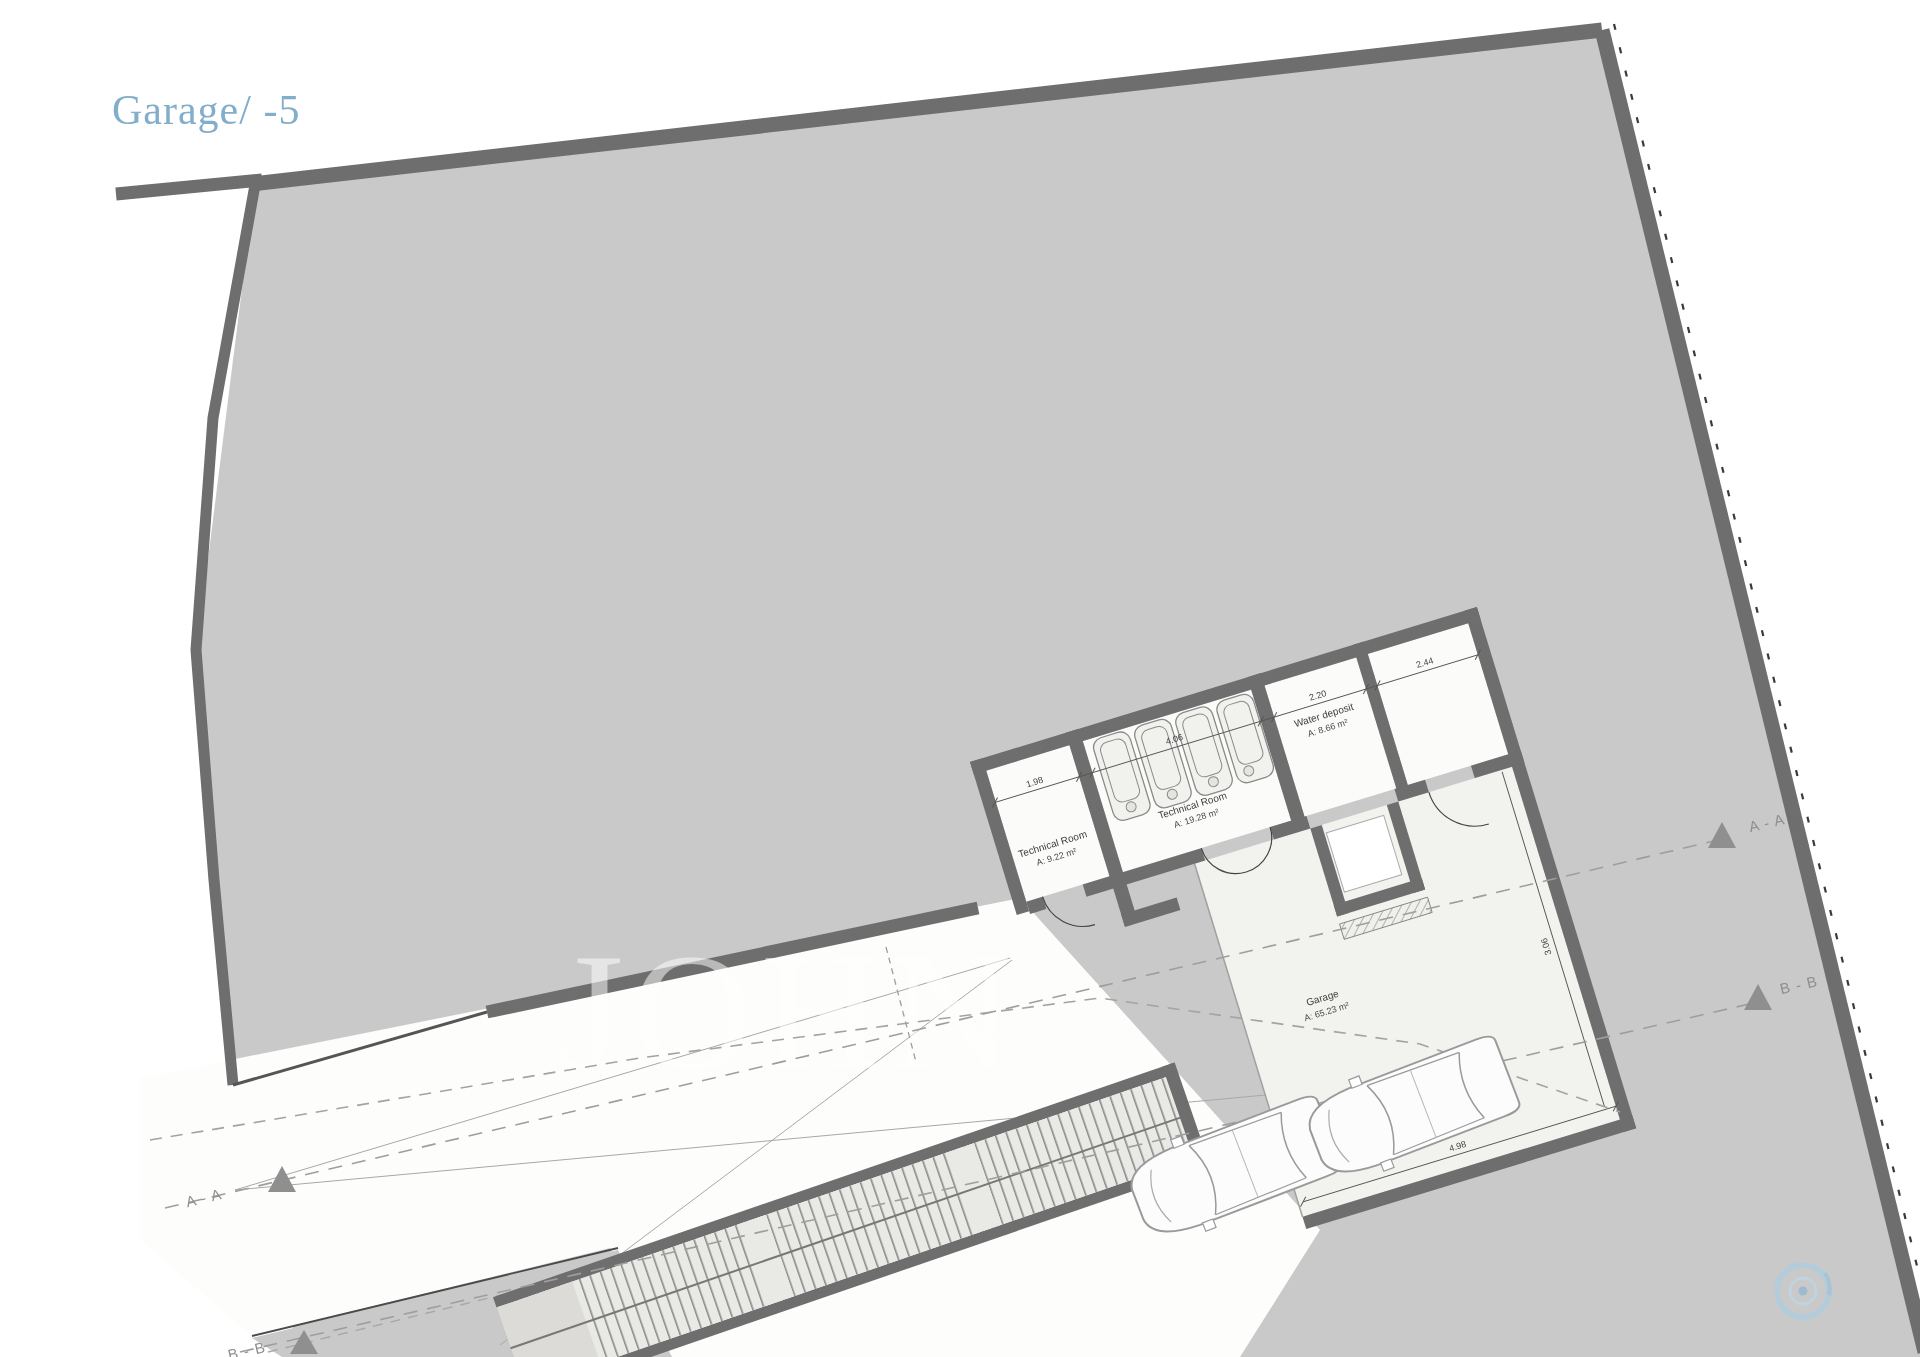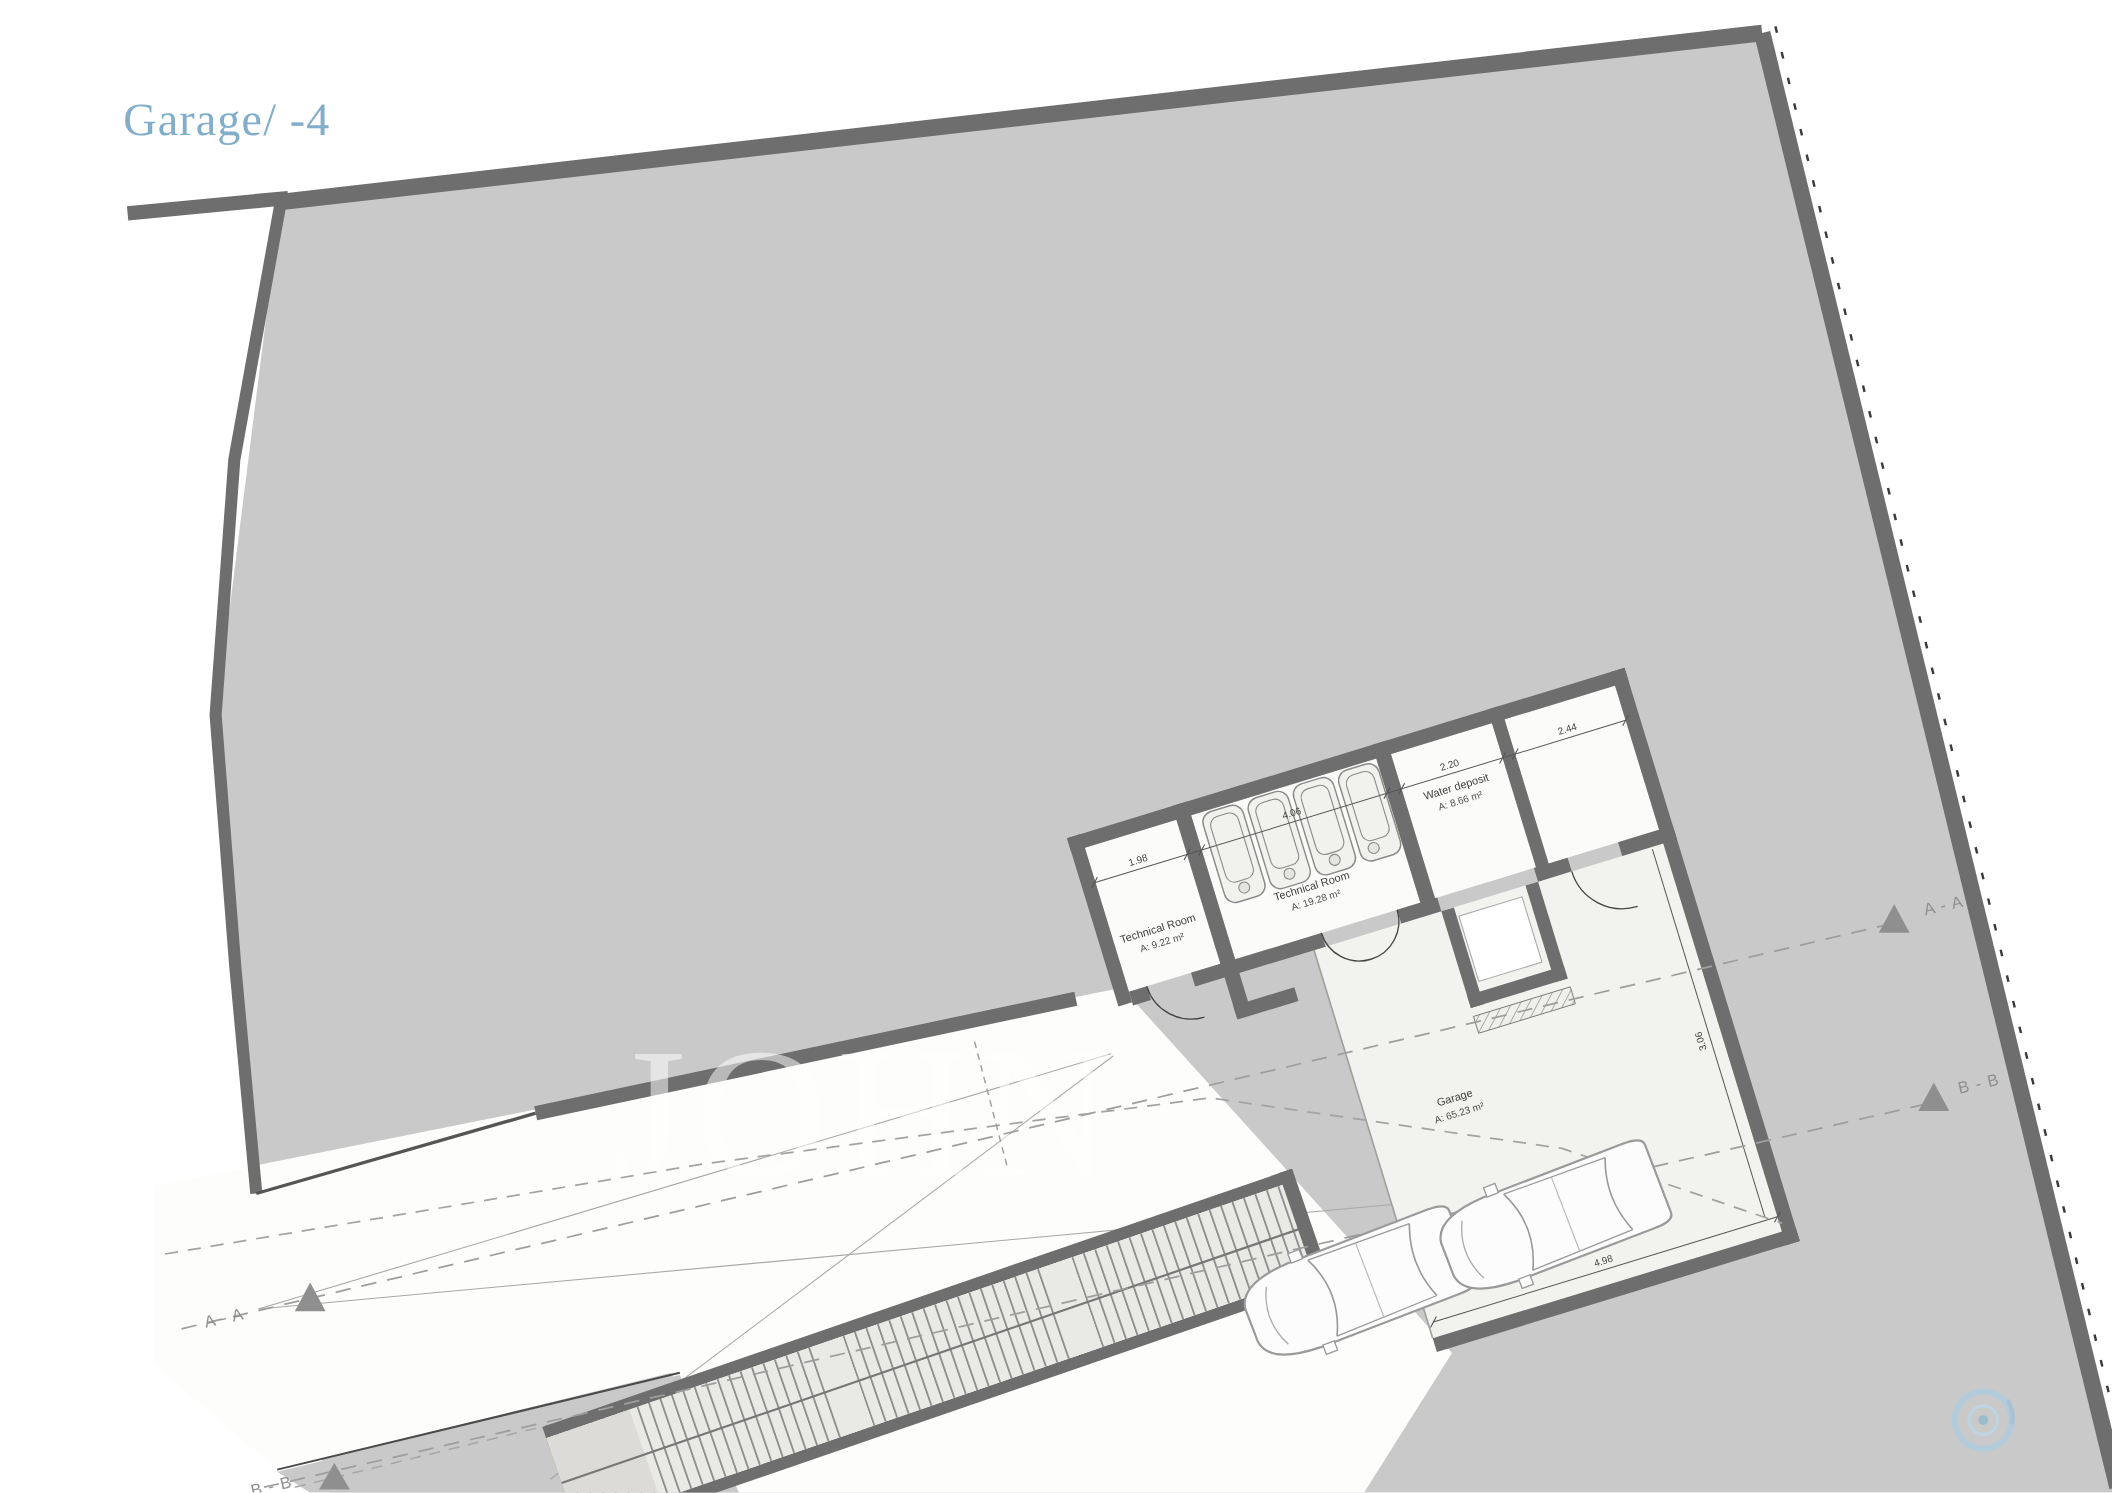--- a/index.html
+++ b/index.html
@@ -207,15 +207,15 @@
   </g>
 
   <g opacity="0.75">
     <circle cx="1803" cy="1291" r="26" fill="none" stroke="#abcde1" stroke-width="5.5"></circle>
     <circle cx="1803" cy="1291" r="13" fill="none" stroke="#bcd7e8" stroke-width="3"></circle>
     <circle cx="1803" cy="1291" r="4.5" fill="#8fb6d2"></circle>
     <path d="M 1825,1273 A 28 28 0 0 1 1829,1295" fill="none" stroke="#9cc2da" stroke-width="4"></path>
   </g>
 </svg>
 
-<div id="plan-title">Garage/ -4</div>
+<div id="plan-title">Garage/ -5</div>
 
 </div>
 
 </body></html>

